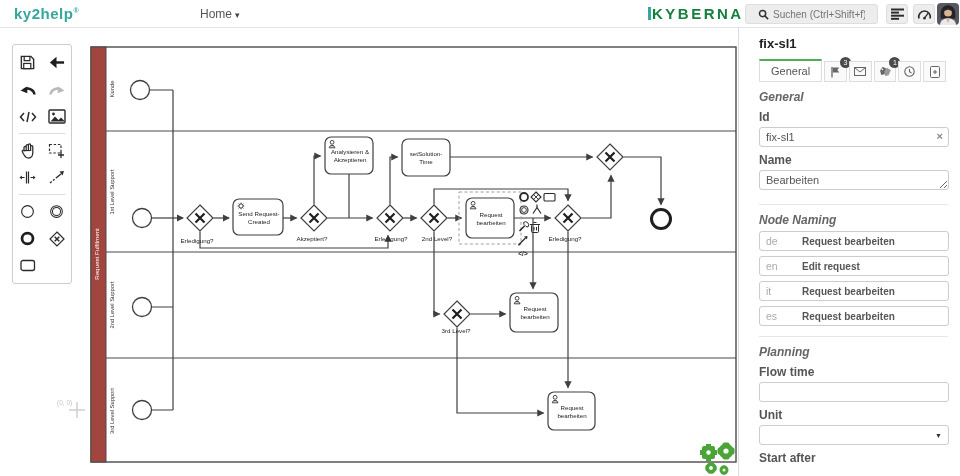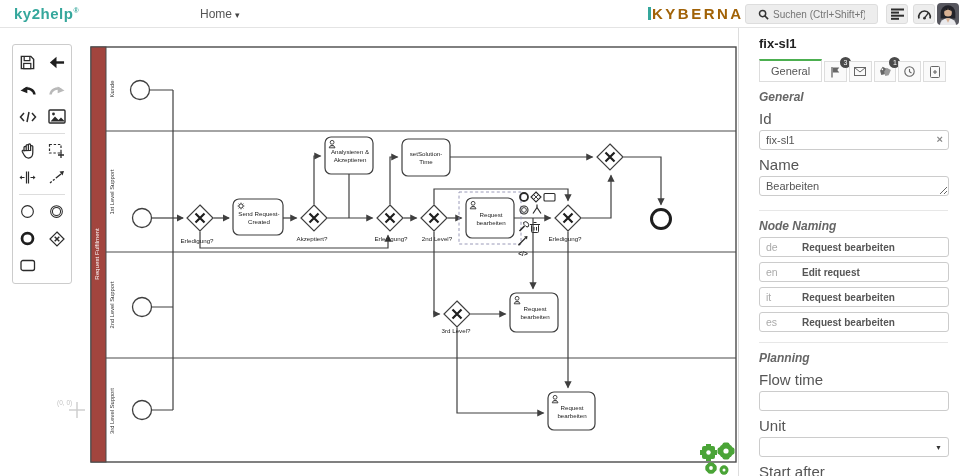--- a/index.html
+++ b/index.html
@@ -6,21 +6,21 @@
   html,body { width:960px; height:476px; overflow:hidden; background:#fff;
               font-family:"Liberation Sans", sans-serif; }
   
   .topbar { position:absolute; left:0; top:0; width:960px; height:28px; background:#fff;
             border-bottom:1px solid #e4e4e4; z-index:30; }
   .logo { position:absolute; left:14px; top:5px; font-size:15px; font-weight:bold;
           color:#35a79c; letter-spacing:.5px; }
   .logo sup { font-size:7px; }
   .home-menu { position:absolute; left:200px; top:7px; font-size:12px; color:#555; cursor:pointer; }
   .home-menu .caret { font-size:9px; color:#444; margin-left:3px; }
-  .brand { position:absolute; left:648px; top:5px; font-size:15px; color:#a16207;
+  .brand { position:absolute; left:648px; top:5px; font-size:15px; color:#15803d;
            letter-spacing:2.5px; font-weight:600; display:flex; align-items:center; }
   .brand .kbar { display:inline-block; width:3px; height:13px; background:#35a79c; margin-right:1px; }
   .search-wrap { position:absolute; left:745px; top:4px; width:133px; height:20px; background:#ededed;
                  border:1px solid #ddd; border-radius:3px; display:flex; align-items:center; padding:0 12px; }
   .search-wrap input { border:none; background:transparent; outline:none; font-size:10px; color:#777;
                        width:100%; font-family:"Liberation Sans",sans-serif; }
   .tb-btn { position:absolute; top:4px; width:22px; height:20px; background:#ededed; border:1px solid #ddd;
             border-radius:3px; display:flex; align-items:center; justify-content:center; cursor:pointer; }
   .tb-btn.lines { left:886px; }
   .tb-btn.dash  { left:913px; }
@@ -43,21 +43,21 @@
   .tabs { display:flex; align-items:flex-end; height:24px; margin-bottom:6px; }
   .tab { border:1px solid #ddd; background:#fafafa; height:21px; display:flex; align-items:center;
          justify-content:center; cursor:pointer; position:relative; margin-right:2px; }
   .tab.active { background:#fff; border-top:2px solid #4caf50; font-size:11px; color:#555;
                 padding:0 11px; height:23px; }
   .tab.icon-tab { width:27px; color:#666; }
   .badge { position:absolute; top:-5px; right:-5px; width:11px; height:11px; border-radius:50%;
            background:#4a4a4a; color:#fff; font-size:7px; display:flex; align-items:center;
            justify-content:center; }
   .sec-h { font-size:12px; font-weight:bold; font-style:italic; color:#666; margin:8px 0 4px; }
-  .fld-label { font-size:15px; font-weight:normal; color:#555; margin:6px 0 3px; }
+  .fld-label { font-size:12px; font-weight:bold; color:#555; margin:6px 0 3px; }
   .inp, .lang-row, .sel { width:190px; height:20px; border:1px solid #ccc; border-radius:3px;
          font-size:11px; color:#555; background:#fff; }
   .inp { padding:0 6px; outline:none; font-family:"Liberation Sans",sans-serif; }
   .inp-wrap { position:relative; width:190px; }
   .inp-wrap .clear-x { position:absolute; right:6px; top:3px; font-size:11px; color:#888;
                        font-weight:bold; cursor:pointer; }
   textarea.inp { height:20px; resize:vertical; overflow:hidden; line-height:17px; padding-top:1px; }
   .lang-row { display:flex; align-items:center; margin-bottom:5px; }
   .lang-tag { color:#aaa; font-size:10.5px; margin:0 23px 0 6px; width:13px; flex:none; }
   .lang-row input { border:none; outline:none; flex:1; font-size:10px; color:#555; min-width:0;

